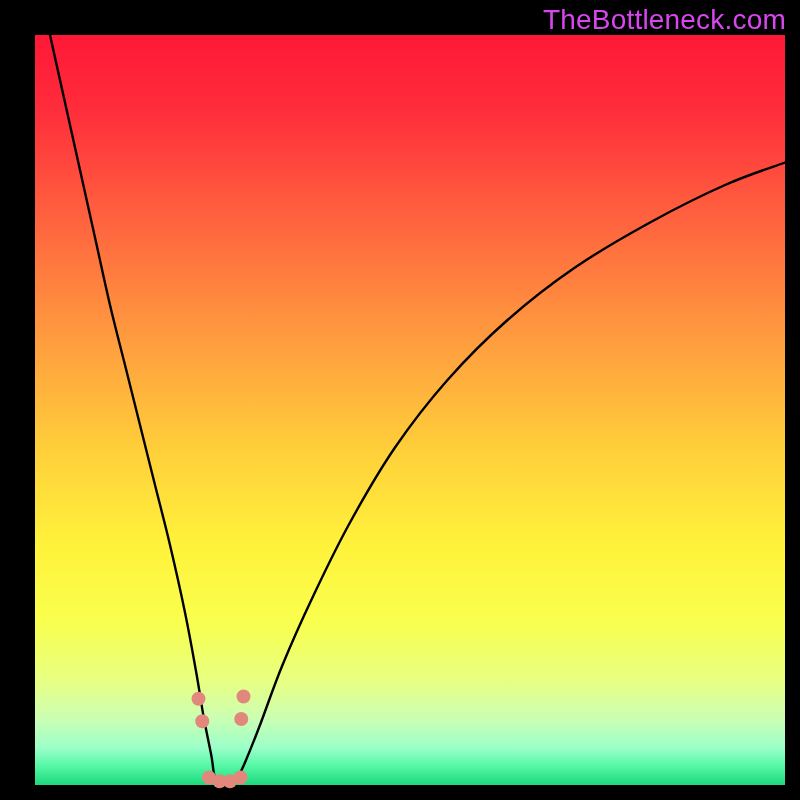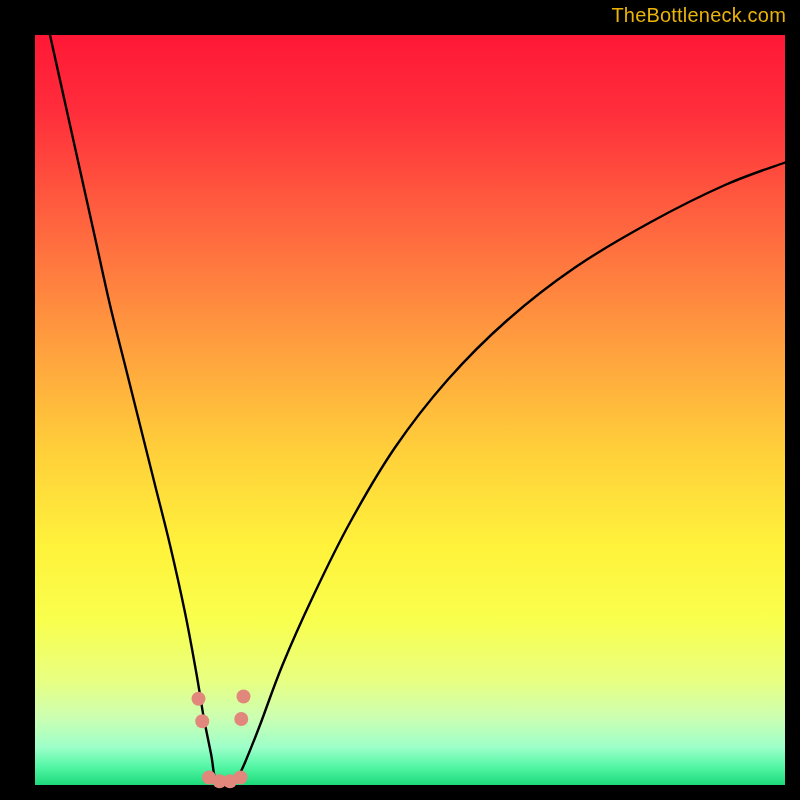--- a/index.html
+++ b/index.html
@@ -13,22 +13,22 @@
   }
   .stage {
     position: relative;
     width: 800px;
     height: 800px;
   }
   .watermark {
     position: absolute;
     top: 4px;
     right: 14px;
-    color: #eab308;
-    font-size: 20px;
+    color: #d946ef;
+    font-size: 28px;
     letter-spacing: 0.2px;
     font-weight: 400;
     z-index: 5;
   }
   svg {
     position: absolute;
     left: 0;
     top: 0;
   }
 </style>

